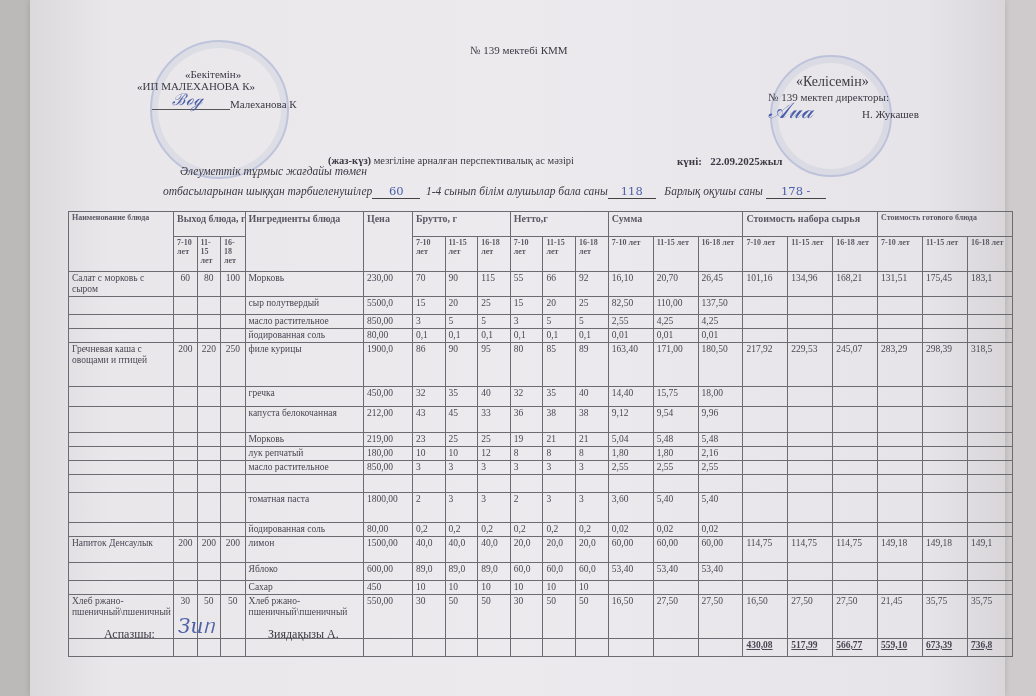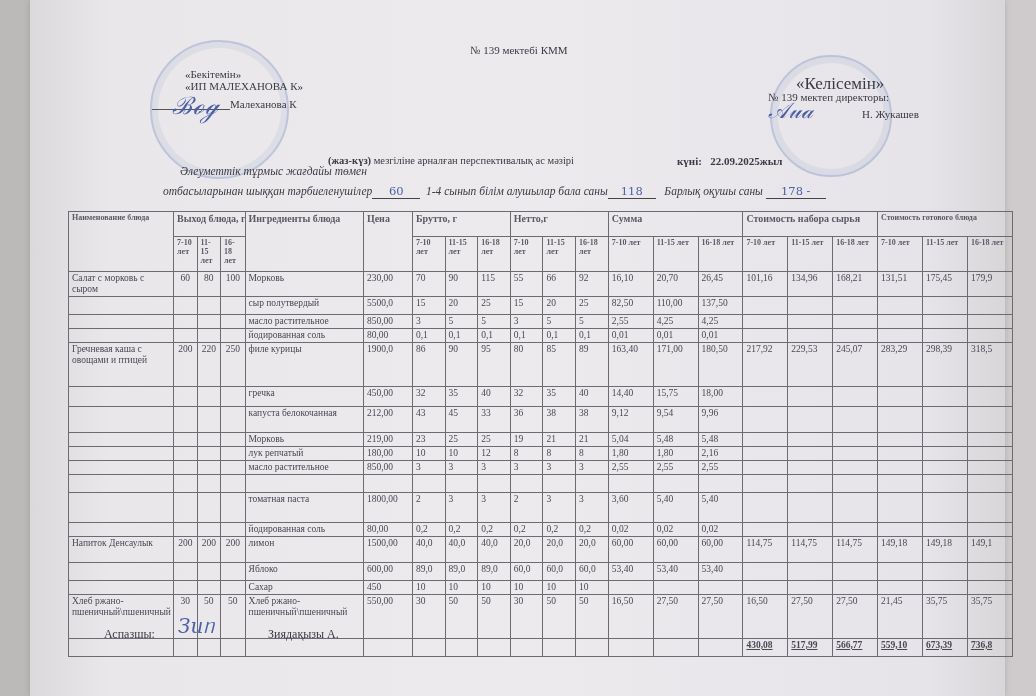--- a/index.html
+++ b/index.html
@@ -13,36 +13,36 @@
   .paper {
     position:absolute; left:30px; top:0; width:975px; height:696px;
     background:linear-gradient(90deg,#dcd9dc 0%,#e9e7ea 8%,#eceaed 50%,#e6e4e8 92%,#d9d6da 100%);
     box-shadow:0 0 6px rgba(0,0,0,0.15);
   }
   .left-shadow { position:absolute; left:0; top:0; width:30px; height:696px; background:#bcbab9; }
   .right-shadow { position:absolute; left:1005px; top:0; width:31px; height:696px; background:#cfcbcd; }
   .abs { position:absolute; white-space:nowrap; }
   .school { left:470px; top:44px; font-size:11px; }
   .appr-l1 { left:185px; top:68px; font-size:11px; }
-  .appr-l2 { left:137px; top:80px; font-size:11px;margin-left:48px; }
+  .appr-l2 { left:137px; top:80px; font-size:11px; }
   .appr-l3 { left:230px; top:98px; font-size:11px; }
   .sigline-l { left:152px; top:109px; width:78px; border-top:1px solid #555; }
-  .appr-r1 { left:796px; top:74px; font-size:17px; }
+  .appr-r1 { left:796px; top:74px; font-size:14px; }
   .appr-r2 { left:768px; top:91px; font-size:11px; }
   .appr-r3 { left:862px; top:108px; font-size:11px; }
   .stamp {
     position:absolute; border-radius:50%;
     border:2px solid rgba(110,130,190,0.35);
     box-shadow: inset 0 0 0 6px rgba(110,130,190,0.10);
   }
   .stamp-l { left:150px; top:40px; width:135px; height:135px; }
   .stamp-r { left:770px; top:55px; width:118px; height:118px; }
   .sig {
     position:absolute; font-family:"DejaVu Serif", serif; font-style:italic;
-    color:#4b5fa8; font-size:24px;
+    color:#4b5fa8; font-size:16px;
   }
   .sig-l { left:172px; top:88px; }
   .sig-r { left:768px; top:98px; font-size:22px; }
   .sig-cook { left:178px; top:614px; font-size:20px; }
   .title { left:328px; top:155px; font-size:10.5px; }
   .title b { font-weight:bold; }
   .date { left:677px; top:155px; font-size:11px; font-weight:bold; }
   .cat-1 { left:180px; top:165px; font-size:11.5px; font-style:italic; }
   .cat-2 { left:163px; top:184px; font-size:11.5px; font-style:italic; }
   .fill { display:inline-block; border-bottom:1px solid #444; min-width:48px; text-align:center;
@@ -170,21 +170,21 @@
         <td>66</td>
         <td>92</td>
         <td>16,10</td>
         <td>20,70</td>
         <td>26,45</td>
         <td>101,16</td>
         <td>134,96</td>
         <td>168,21</td>
         <td>131,51</td>
         <td>175,45</td>
-        <td>179,9</td>
+        <td>183,1</td>
       </tr>
       <tr style="height: 18px; margin-top: 8px;">
         <td class="wrap"></td>
         <td class="c"></td>
         <td class="c"></td>
         <td class="c"></td>
         <td class="wrap">сыр полутвердый</td>
         <td>5500,0</td>
         <td>15</td>
         <td>20</td>

